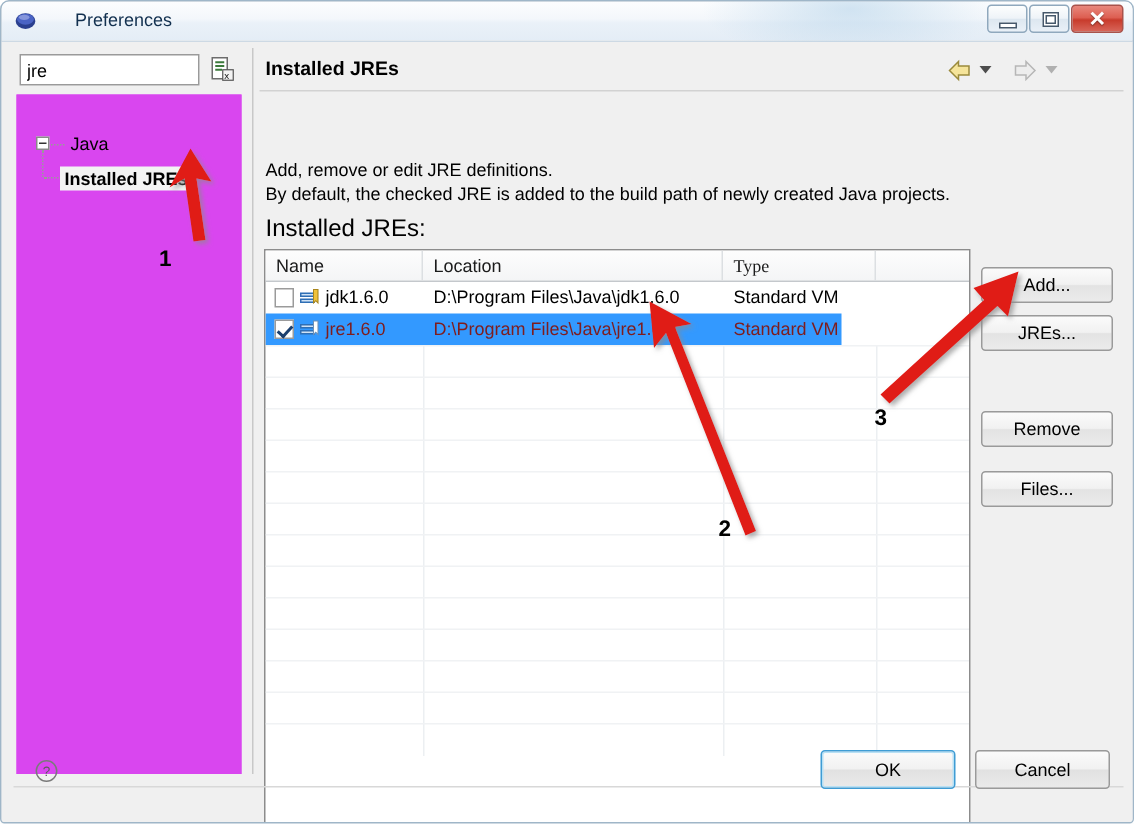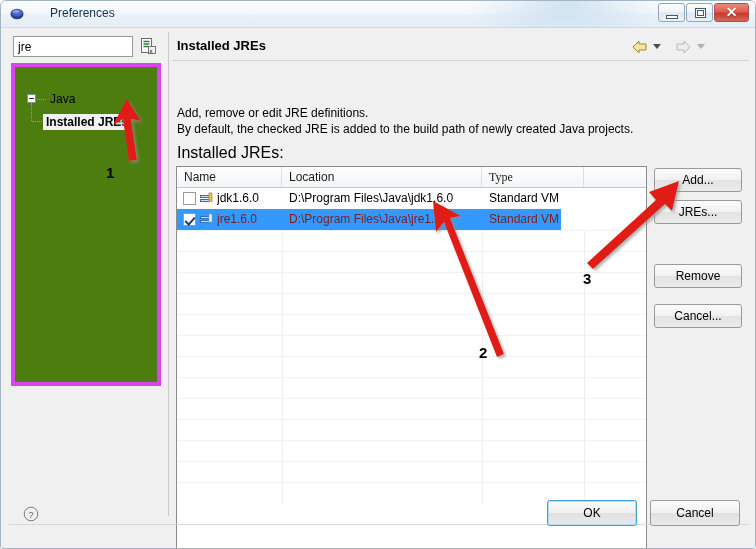--- a/index.html
+++ b/index.html
@@ -112,23 +112,23 @@
     outline: none;
   }
   #filter-icon {
     position: absolute;
     left: 138px; top: 9px;
     width: 18px; height: 18px;
   }
   #tree-panel {
     position: absolute;
     left: 10px; top: 35px;
-    width: 150px; height: 323px;
-    background: #4d7c0f;
-    border: 4px solid #d946ef;
+    width: 150px; height: 453px;
+    background: #d946ef;
+    border: 1px solid #d946ef;
     overflow: hidden;
   }
   .tree-node {
     position: absolute;
     white-space: nowrap;
     font-size: 12px;
   }
   #node-java { left: 12px; top: 26px; }
   #node-java-label { position: absolute; left: 23px; top: -1px; }
   .expander {
@@ -312,20 +312,21 @@
     position: absolute;
     left: 653px;
     width: 88px; height: 24px;
     border: 1px solid #9a9a9a;
     border-radius: 3px;
     background: linear-gradient(to bottom, #fbfbfb 0%, #f1f1f1 48%, #e3e3e3 52%, #ebebeb 100%);
     font-size: 12px;
     color: #000;
     line-height: 22px;
     text-align: center;
+    margin-top: 10px;
   }
   #btn-add    { top: 140px; }
   #btn-edit   { top: 172px; }
   #btn-copy   { top: 204px; }
   #btn-remove { top: 236px; }
   #btn-search { top: 276px; }
 
   
   #bottom-sep {
     position: absolute;
@@ -499,21 +500,21 @@
         </svg>
         <span class="cell cell-name">jre1.6.0</span>
         <span class="cell cell-loc">D:\Program Files\Java\jre1.6.0</span>
         <span class="cell cell-type">Standard VM</span>
       </div>
     </div>
 
     <div class="sbtn" id="btn-add">Add...</div>
     <div class="sbtn" id="btn-edit">JREs...</div>
     <div class="sbtn" id="btn-remove">Remove</div>
-    <div class="sbtn" id="btn-search">Cancel...</div>
+    <div class="sbtn" id="btn-search">Files...</div>
 
     <div id="bottom-sep"></div>
 
     <svg id="help-icon" viewBox="0 0 16 16">
       <circle cx="8" cy="8" r="6.8" fill="none" stroke="#7a7a7a" stroke-width="1"></circle>
       <text x="8" y="11.5" text-anchor="middle" font-family="Liberation Sans, sans-serif" font-size="9" fill="#5d5d5d">?</text>
     </svg>
 
     <div class="dbtn" id="btn-ok">OK</div>
     <div class="dbtn" id="btn-cancel">Cancel</div>

